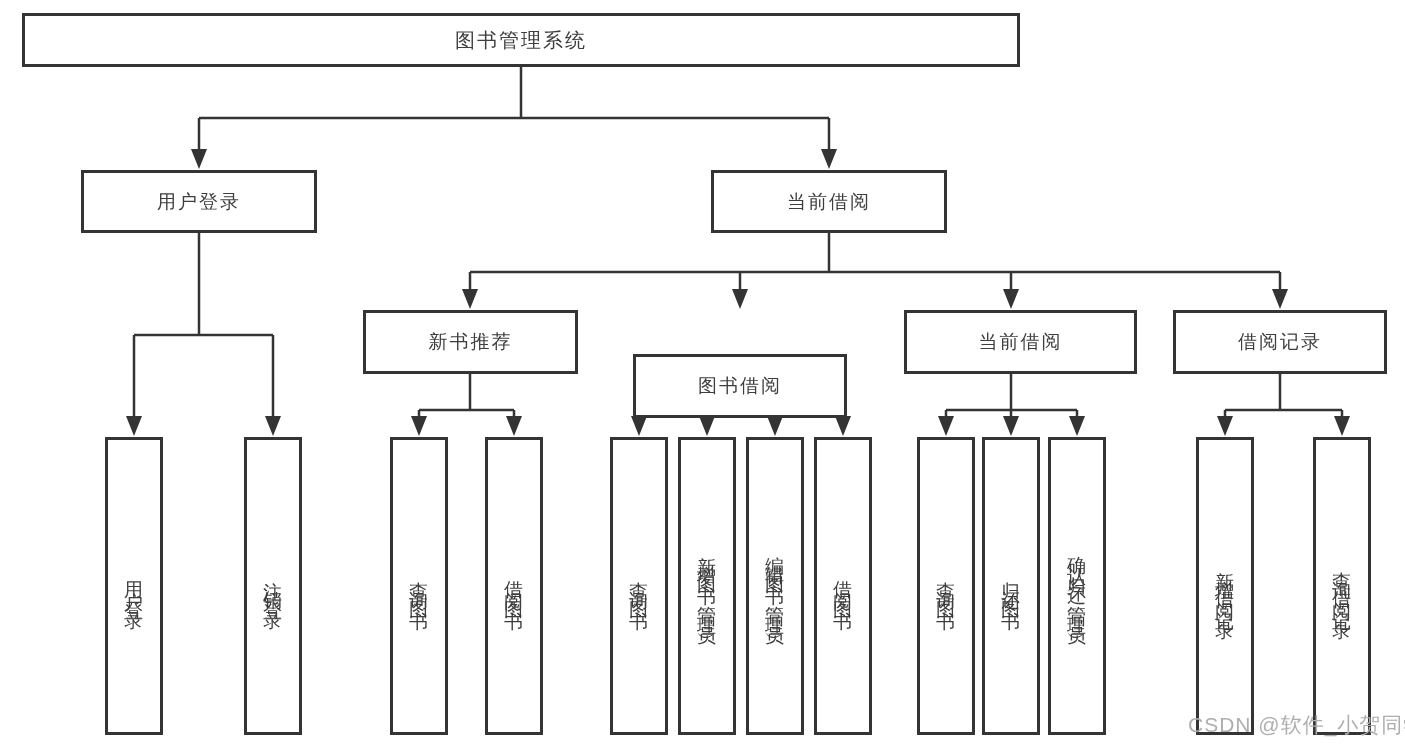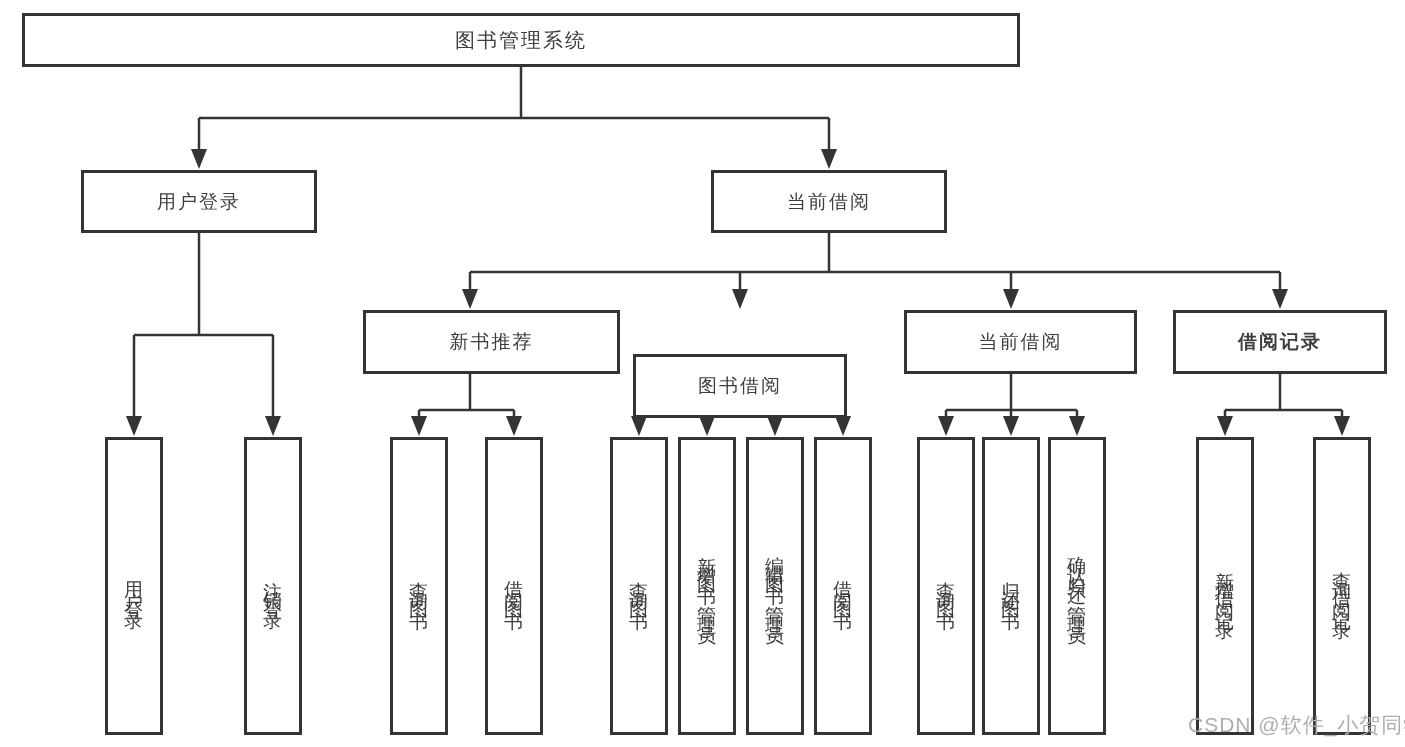--- a/index.html
+++ b/index.html
@@ -90,30 +90,30 @@
     <span>图书管理系统</span>
   </div>
 
   <div class="node h-node" style="left:81px;top:170px;width:236px;height:63px;">
     <span>用户登录</span>
   </div>
   <div class="node h-node" style="left:711px;top:170px;width:236px;height:63px;">
     <span>当前借阅</span>
   </div>
 
-  <div class="node h-node" style="left:363px;top:310px;width:257px;height:64px;">
+  <div class="node h-node" style="left:363px;top:310px;width:215px;height:64px;">
     <span>新书推荐</span>
   </div>
   <div class="node h-node" style="left:633px;top:310px;width:214px;height:64px;margin-top:44px;">
     <span>图书借阅</span>
   </div>
   <div class="node h-node" style="left:904px;top:310px;width:233px;height:64px;">
     <span>当前借阅</span>
   </div>
-  <div class="node h-node" style="left:1173px;top:310px;width:214px;height:64px;font-weight:bold;">
+  <div class="node h-node" style="left:1173px;top:310px;width:214px;height:64px;">
     <span>借阅记录</span>
   </div>
 
   <div class="node v-node" style="left:105px;top:437px;width:58px;height:298px;">
     <span>用户登录</span>
   </div>
   <div class="node v-node" style="left:244px;top:437px;width:58px;height:298px;">
     <span>注销登录</span>
   </div>
 

